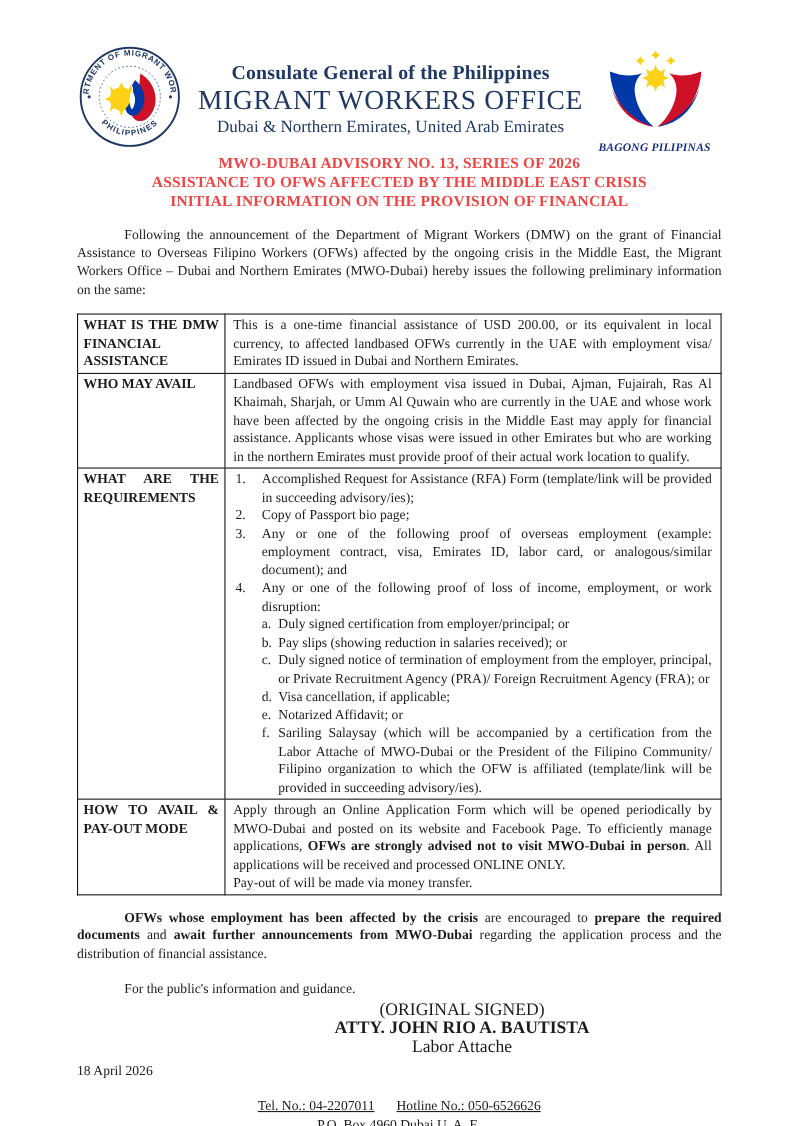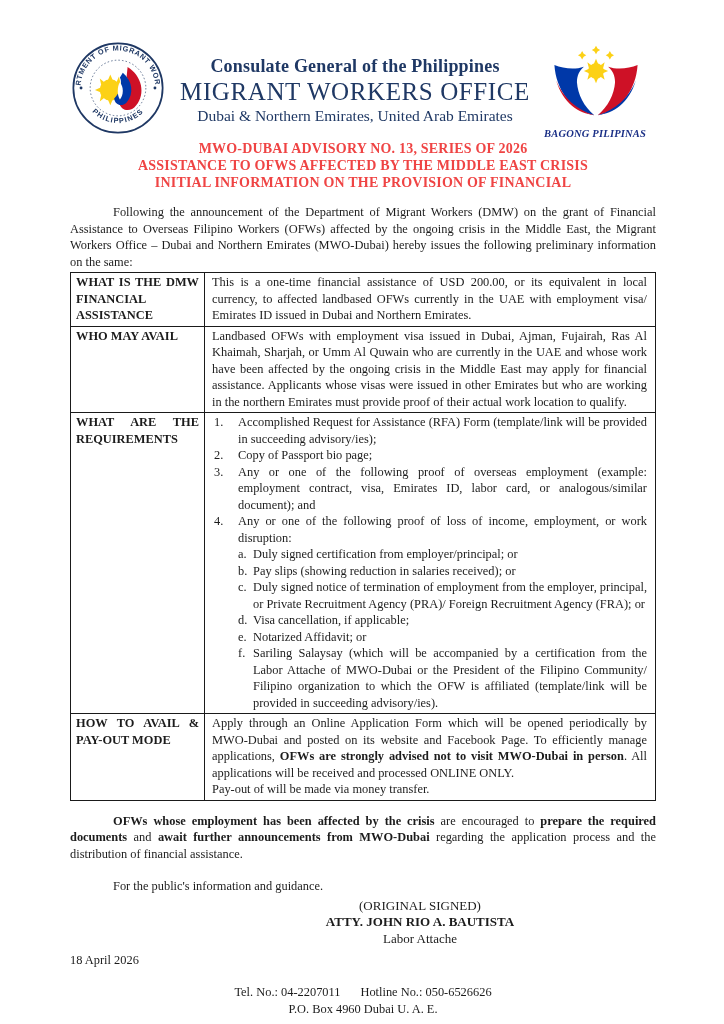--- a/index.html
+++ b/index.html
@@ -16,39 +16,39 @@
   .hdr-line2 { font-size:25px; font-weight:normal; letter-spacing:0.6px; margin-top:1px; }
   .hdr-line3 { font-size:15.5px; margin-top:1px; }
   .seal-wrap { width:96px; flex:0 0 auto; }
   .logo-wrap { width:112px; flex:0 0 auto; text-align:left; }
   .logo-caption { font-size:10.5px; font-weight:bold; font-style:italic; color:#1a2f86; letter-spacing:0.2px; margin-top:-2px; }
   
   .title { text-align:center; font-weight:bold; font-size:14px; line-height:17px; letter-spacing:0.2px; color:#ef4444; }
   
   .para { margin-top:13px; font-size:12.4px; line-height:16.5px; text-align:justify; text-indent:43px; }
   
-  table.adv { width:100%; border-collapse:collapse; margin-top:2px; }
+  table.adv { width:100%; border-collapse:collapse; margin-top:14px; }
   table.adv td { border:1.5px solid #1a1a1a; vertical-align:top; font-size:12.4px; line-height:16.5px; }
   td.lbl { width:134px; font-weight:bold; padding:1px 5px 2px 5px; text-align:justify; }
   td.val { padding:1px 8px 2px 7px; text-align:justify; }
   .req-item { display:flex; }
   .req-item .num { flex:0 0 26px; padding-left:2px; }
   .req-item .txt { flex:1; text-align:justify; }
   .sub-item { display:flex; margin-left:26px; }
   .sub-item .ltr { flex:0 0 15px; }
   .sub-item .txt { flex:1; text-align:justify; }
   
   .closing { margin-top:12px; font-size:12.4px; line-height:16.5px; text-align:justify; text-indent:43px; }
   .guidance { margin-top:16px; font-size:12.4px; line-height:16.5px; text-indent:43px; }
-  .sig { width:330px; margin-left:185px; margin-top:3px; text-align:center; font-size:13px; line-height:16.5px; }
+  .sig { width:330px; margin-left:185px; margin-top:3px; text-align:center; font-size:16px; line-height:16.5px; }
   .sig .name { font-weight:bold; }
   .date-line { margin-top:6px; font-size:12.4px; }
   
   .footer { margin-top:16px; text-align:center; font-size:12.4px; line-height:16.5px; }
-  .footer .row1 { display:flex; justify-content:center; gap:20px; }
+  .footer .row1 { display:flex; justify-content:center; gap:20px;text-decoration:underline; }
   b { font-weight:bold; }
 </style>
 </head>
 <body>
 
 <div class="page">
 
   <div class="hdr">
 
     <div class="seal-wrap">

